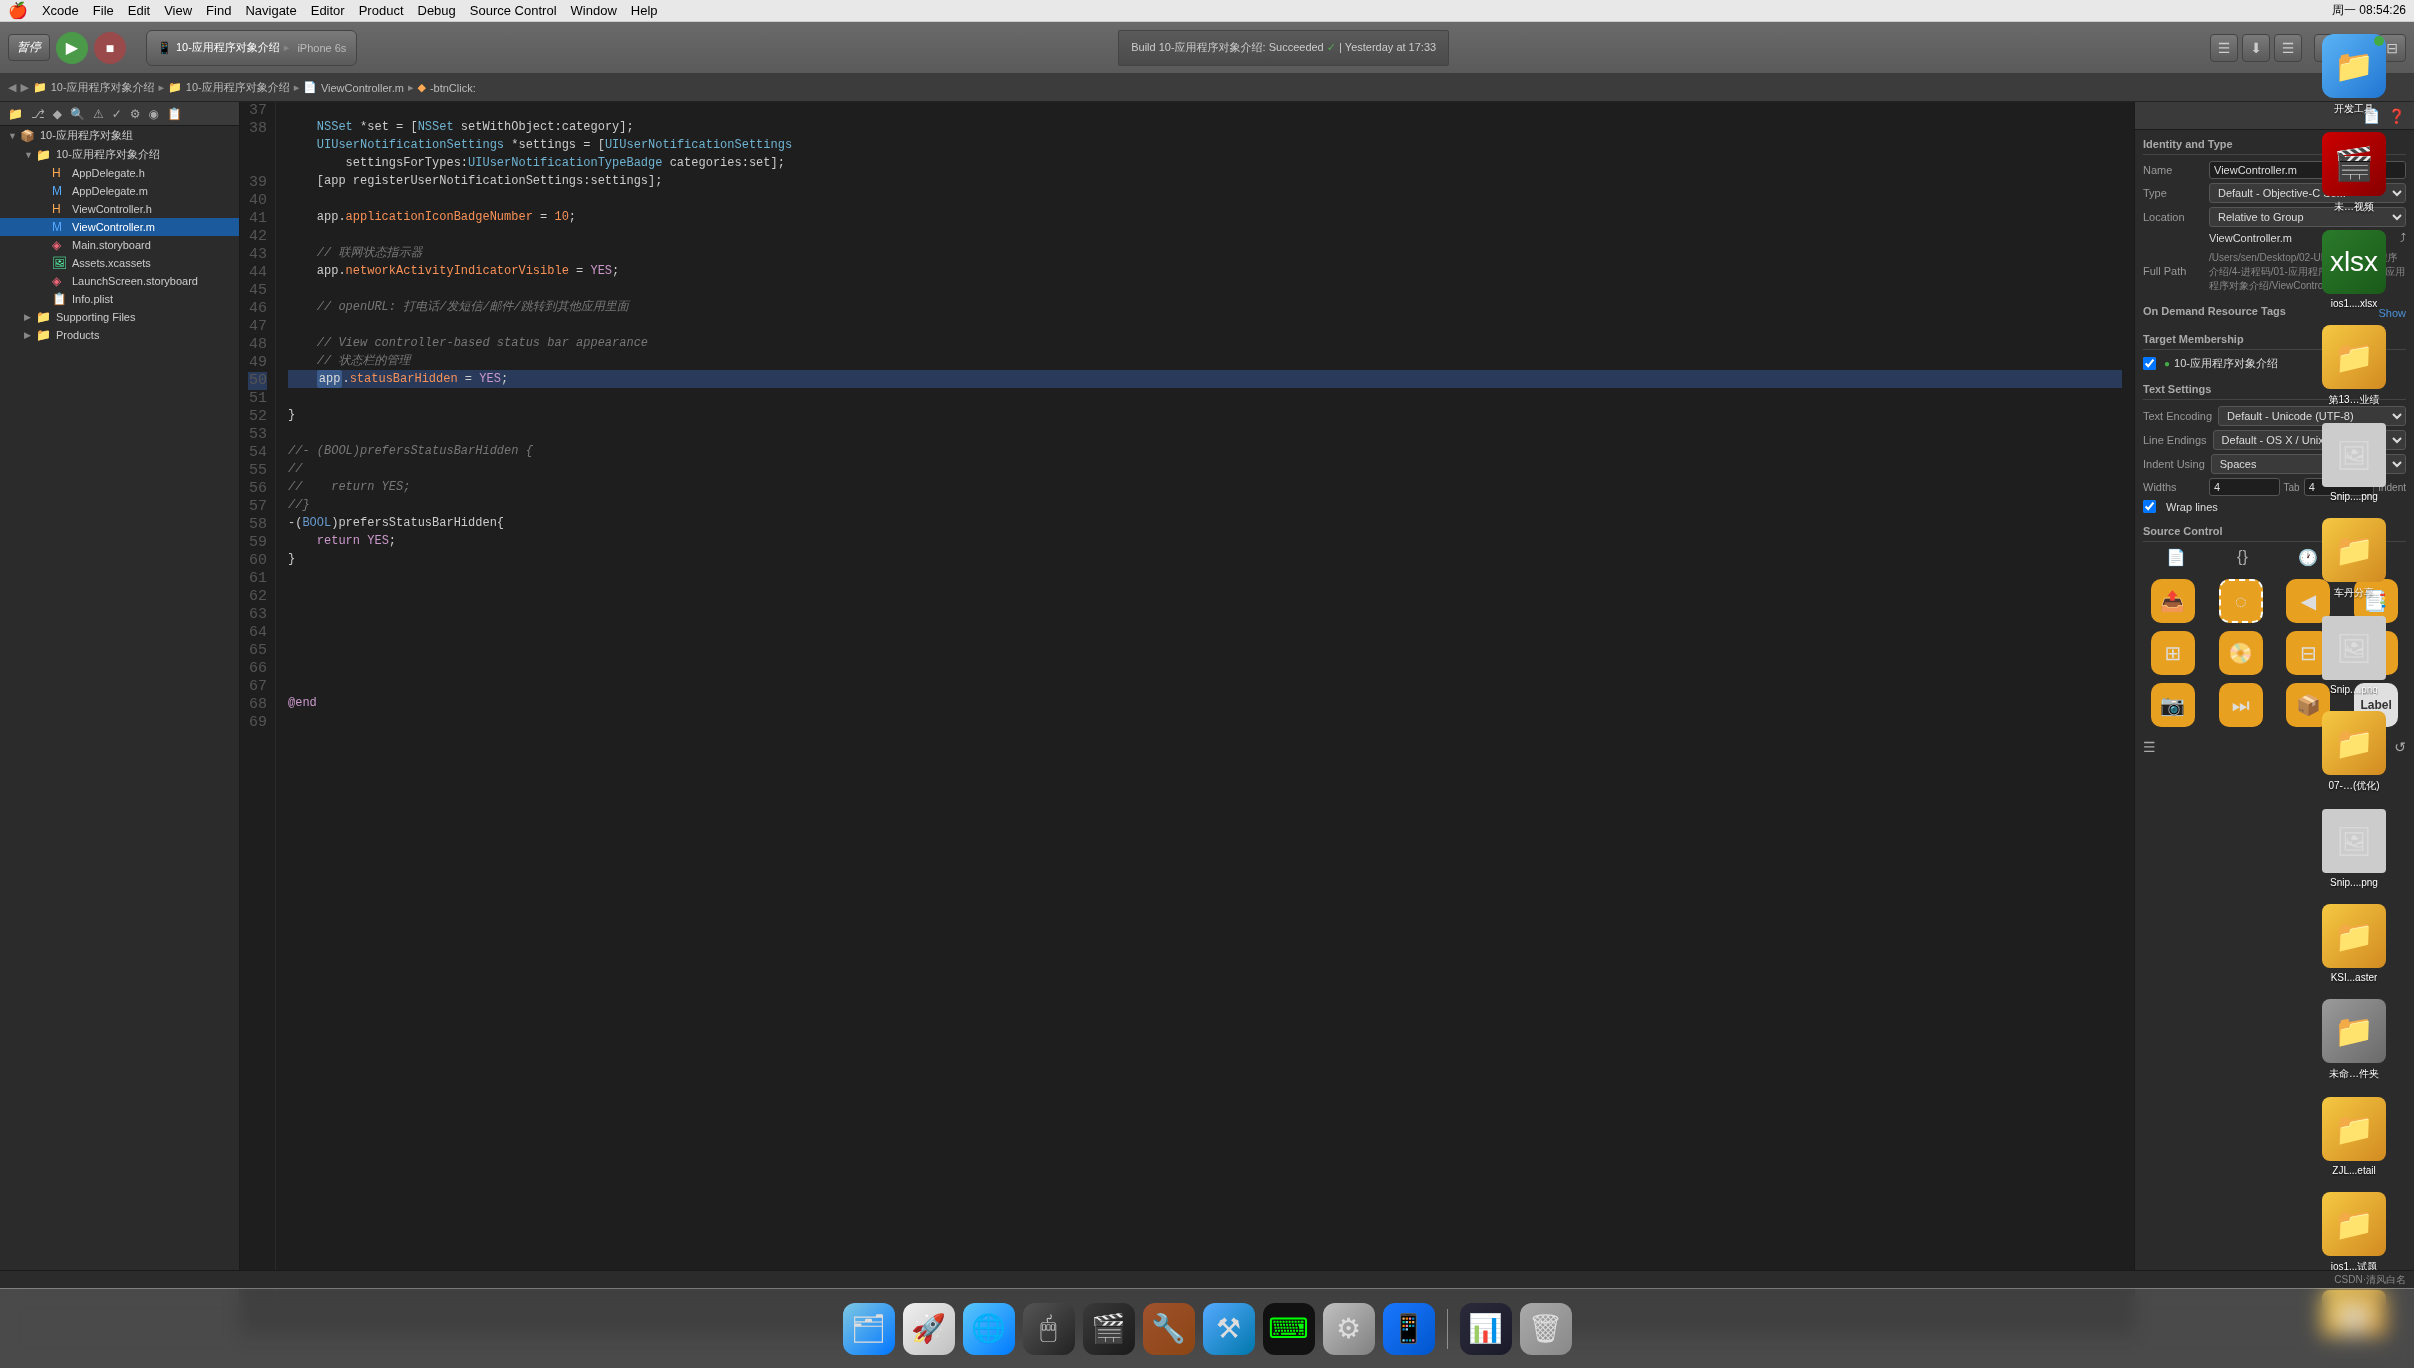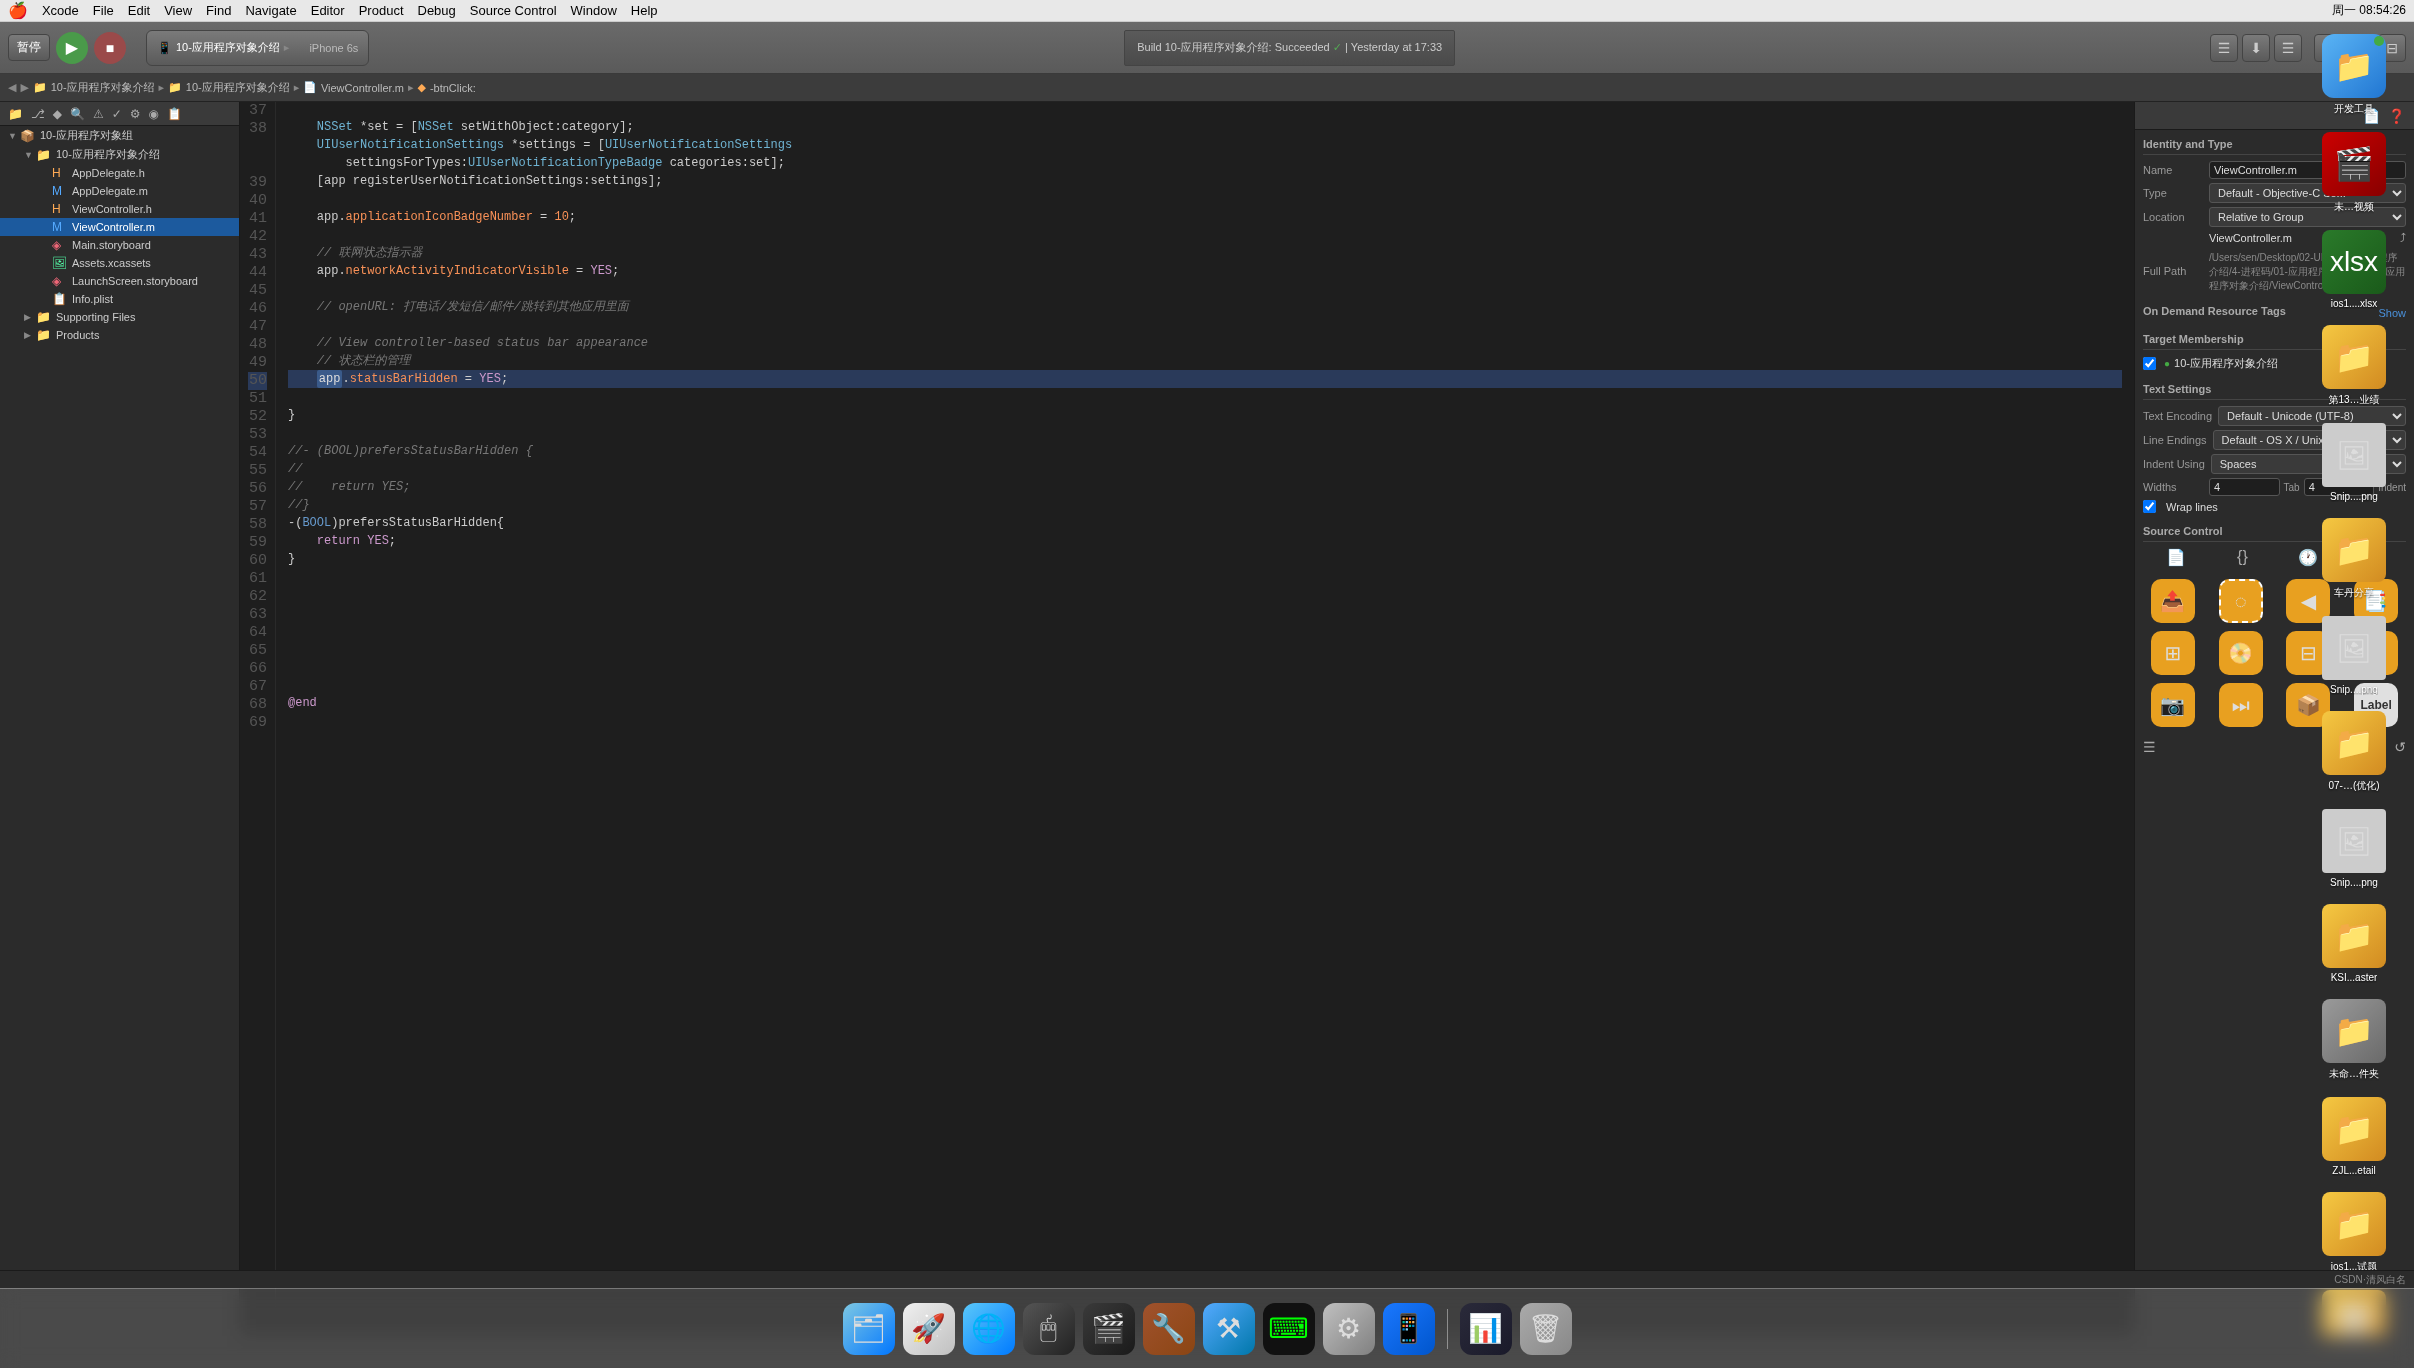--- a/index.html
+++ b/index.html
@@ -31,20 +31,21 @@
       border-bottom: 1px solid #3a3a3a;
     }
     .toolbar-btn {
       background: linear-gradient(to bottom, #7a7a7a, #5a5a5a);
       border: 1px solid #444;
       border-radius: 4px;
       color: #fff;
       padding: 4px 8px;
       cursor: pointer;
       font-size: 12px;
+      font-style: italic;
     }
     .toolbar-run-btn {
       width: 32px; height: 32px;
       background: #4a9a4a;
       border-radius: 50%;
       display: flex; align-items: center; justify-content: center;
       cursor: pointer;
       font-size: 16px;
       color: #fff;
     }
@@ -387,21 +388,21 @@
 
 <div class="toolbar">
   <div class="toolbar-btn">暂停</div>
   <div class="toolbar-run-btn">▶</div>
   <div class="toolbar-stop-btn">■</div>
   <div style="width:8px;"></div>
   <div class="toolbar-scheme">
     <span style="font-size:12px;">📱</span>
     <span>10-应用程序对象介绍</span>
     <span style="color:#888;">▸</span>
-    <span style="color:#bbb;margin-left:16px;">iPhone 6s</span>
+    <span style="color:#bbb;margin-left:4px;">iPhone 6s</span>
   </div>
   <div class="toolbar-spacer"></div>
   <div class="toolbar-build-info">
     <span>
       <span>Build 10-应用程序对象介绍: Succeeded</span>
       <span class="build-success"> ✓</span>
       | <span>Yesterday at 17:33</span>
     </span>
   </div>
   <div class="toolbar-spacer"></div>

